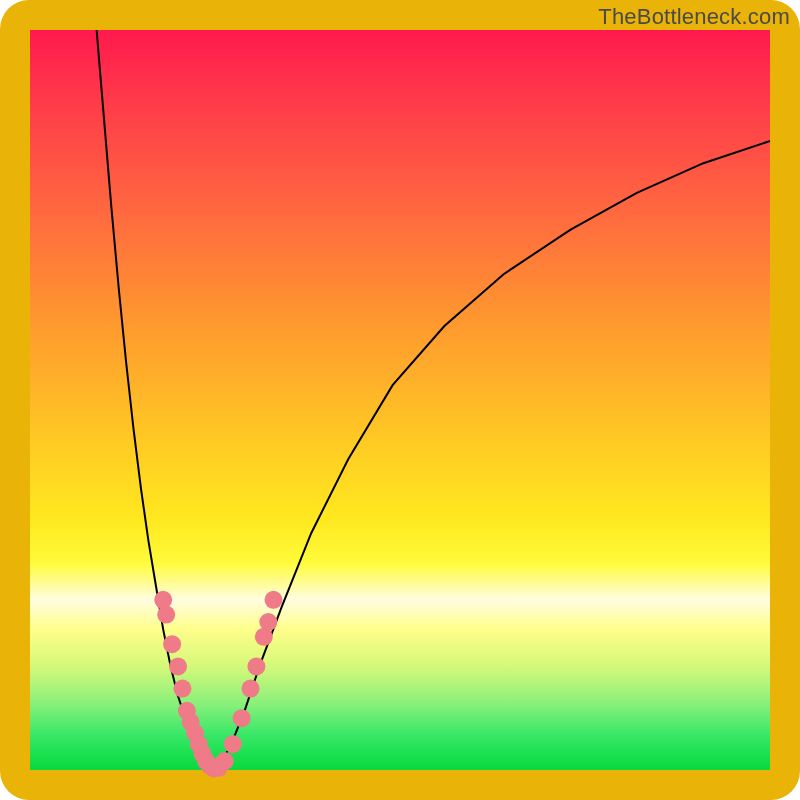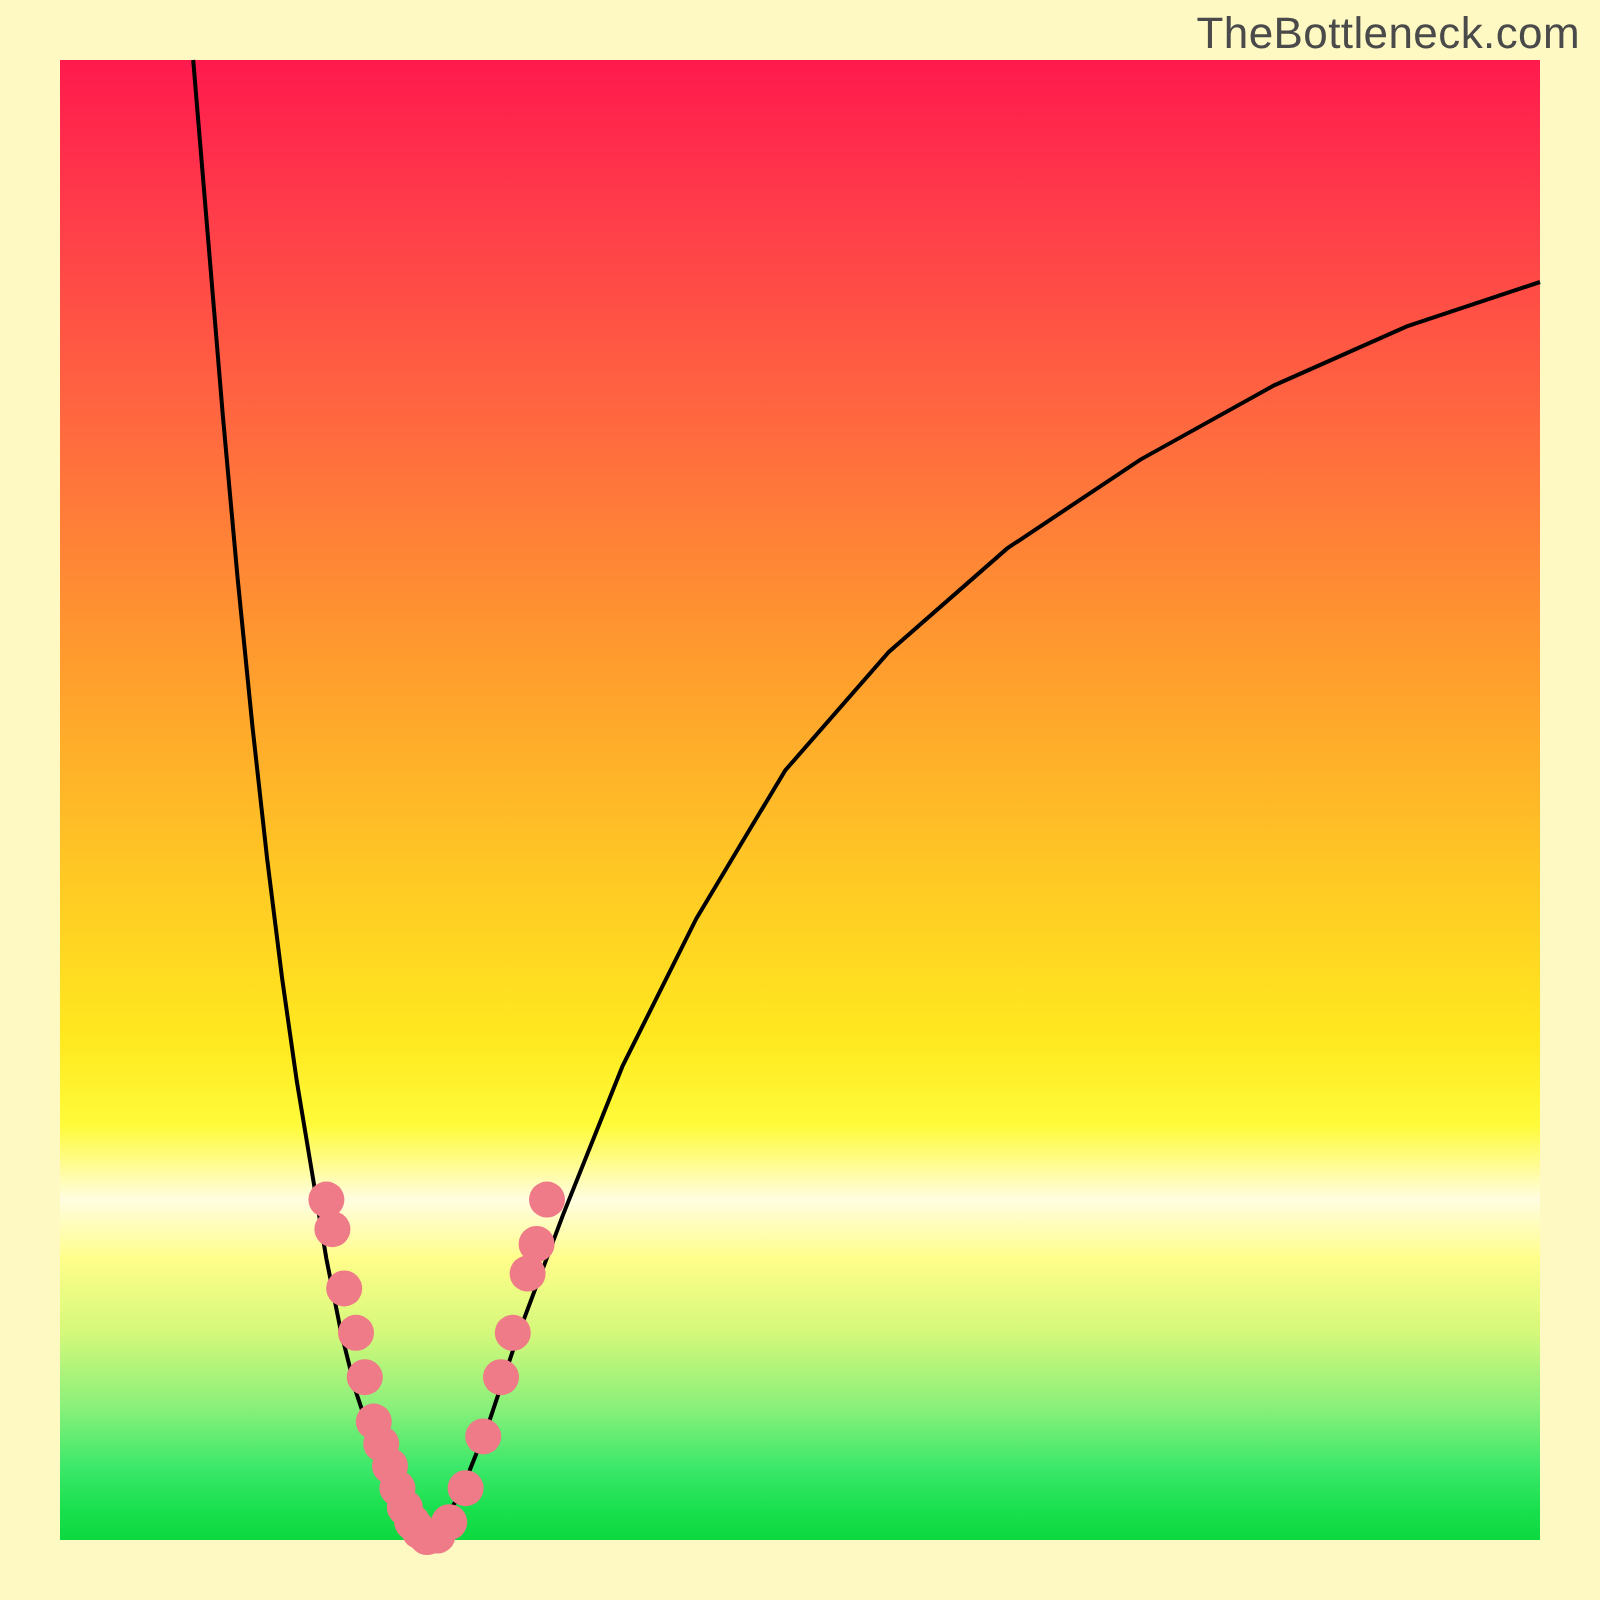--- a/index.html
+++ b/index.html
@@ -7,21 +7,22 @@
     padding: 0;
     width: 800px;
     height: 800px;
     overflow: hidden;
     font-family: Arial, Helvetica, sans-serif;
   }
   .frame {
     position: relative;
     width: 800px;
     height: 800px;
-    background: #fef9c3;
+    background: #eab308;
+    border-radius: 29px;
   }
   .plot-area {
     position: absolute;
     left: 30px;
     top: 30px;
     width: 740px;
     height: 740px;
     background: linear-gradient(
       to bottom,
       #ff1a4d 0%,

